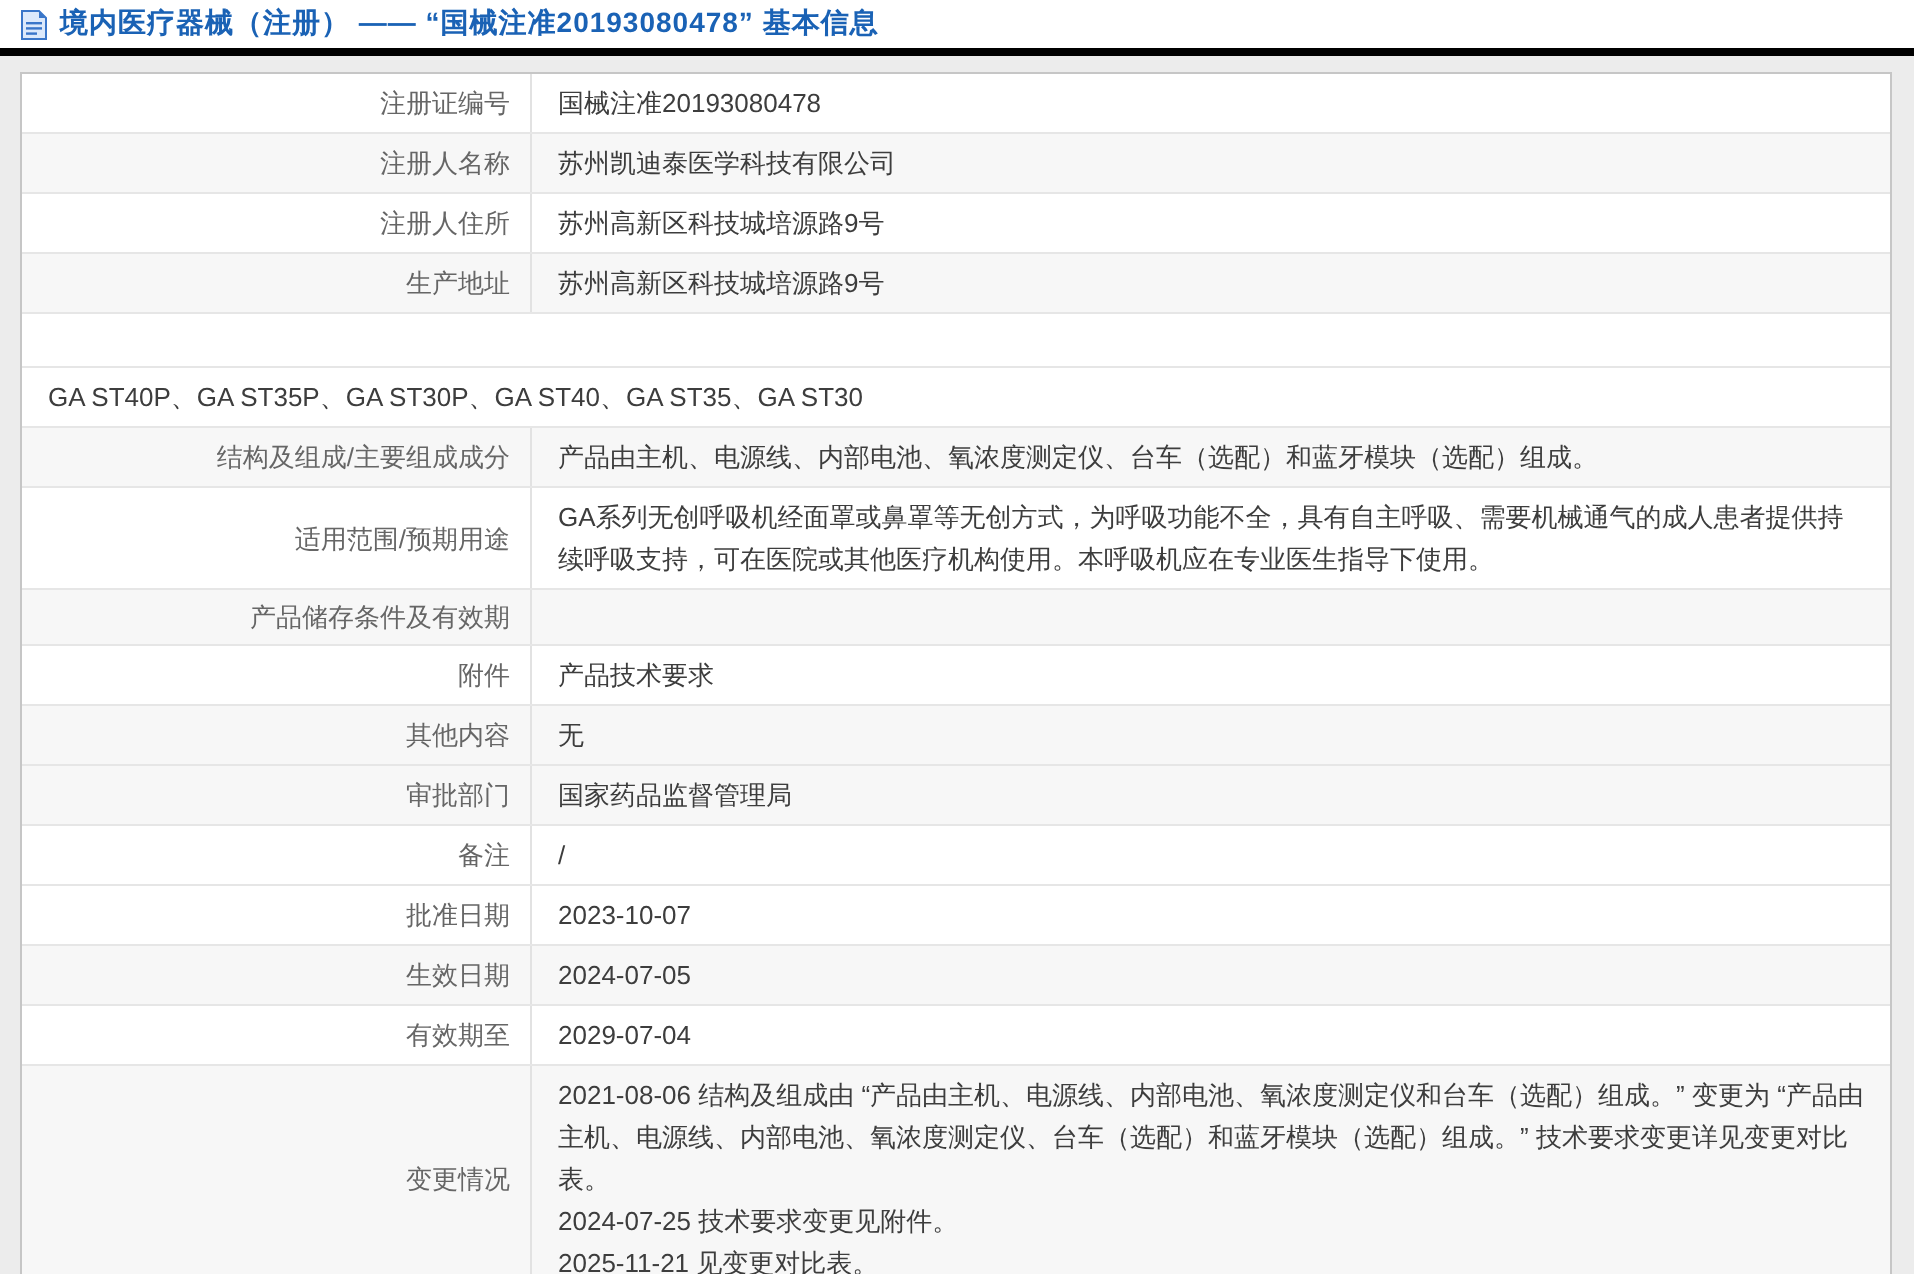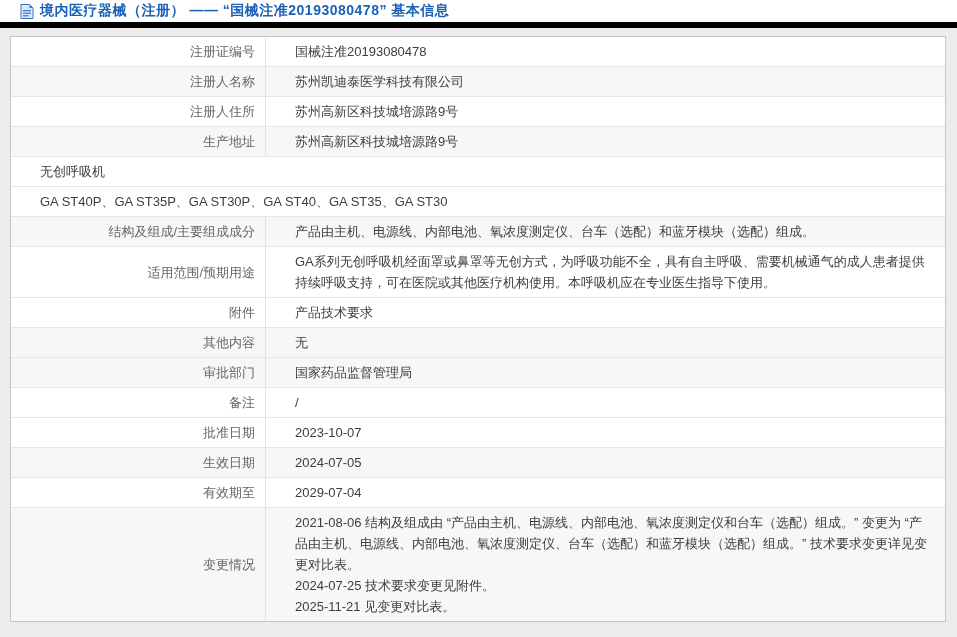--- a/index.html
+++ b/index.html
@@ -13,22 +13,22 @@
     background:#ececec;
     font-family:"Liberation Sans","DejaVu Sans",sans-serif;
     -webkit-font-smoothing:antialiased;
   }
   .titlebar{
     background:#ffffff;
     height:28px;
     display:flex;
     align-items:center;
     gap:6px;
-    padding:0 20px;
-    border-bottom:6px solid #000000;
+    padding:0 10px;
+    border-bottom:4px solid #000000;
   }
   .doc-icon{
     width:14px;height:15px;
     display:inline-block;
     flex:0 0 auto;
   }
   .page-title{
     color:var(--title-color);
     font-size:14px;
     font-weight:bold;
@@ -69,21 +69,20 @@
     display:flex;
     align-items:center;
     padding:4px 12px 4px 13px;
     color:#3d3d3d;
     font-size:13px;
     line-height:21px;
   }
   .value-text{
     white-space:pre-line;
     word-break:break-word;
-    margin-left:16px;
   }
 </style>
 </head>
 <body>
 
 <div class="titlebar">
   <span class="doc-icon">
     <svg viewBox="0 0 14 15" width="14" height="15">
       <path d="M1 0.5 h8.5 l3.5 3.5 v10.5 h-12 z" fill="#dce9fb" stroke="#3a76c9" stroke-width="1"></path>
       <path d="M9.5 0.5 v3.5 h3.5 z" fill="#3a76c9"></path>
@@ -130,23 +129,20 @@
     <div class="label-cell">
 
       <span class="label-text">生产地址</span>
     </div>
     <div class="value-cell">
       <span class="value-text">苏州高新区科技城培源路9号</span>
     </div>
   </div>
 
   <div class="row">
-    <div class="value-cell">
-      <span class="value-text">无创呼吸机</span>
-    </div>
   </div>
 
 
   <div class="row">
     <div class="value-cell">
       <span class="value-text">GA ST40P、GA ST35P、GA ST30P、GA ST40、GA ST35、GA ST30</span>
     </div>
   </div>
 
   <div class="row alt">
@@ -162,20 +158,29 @@
   <div class="row">
     <div class="label-cell">
 
       <span class="label-text">适用范围/预期用途</span>
     </div>
     <div class="value-cell">
       <span class="value-text">GA系列无创呼吸机经面罩或鼻罩等无创方式，为呼吸功能不全，具有自主呼吸、需要机械通气的成人患者提供持续呼吸支持，可在医院或其他医疗机构使用。本呼吸机应在专业医生指导下使用。</span>
     </div>
   </div>
 
+  <div class="row alt">
+    <div class="label-cell">
+
+      <span class="label-text">产品储存条件及有效期</span>
+    </div>
+    <div class="value-cell">
+      <span class="value-text"></span>
+    </div>
+  </div>
 
   <div class="row">
     <div class="label-cell">
 
       <span class="label-text">附件</span>
     </div>
     <div class="value-cell">
       <span class="value-text">产品技术要求</span>
     </div>
   </div>

